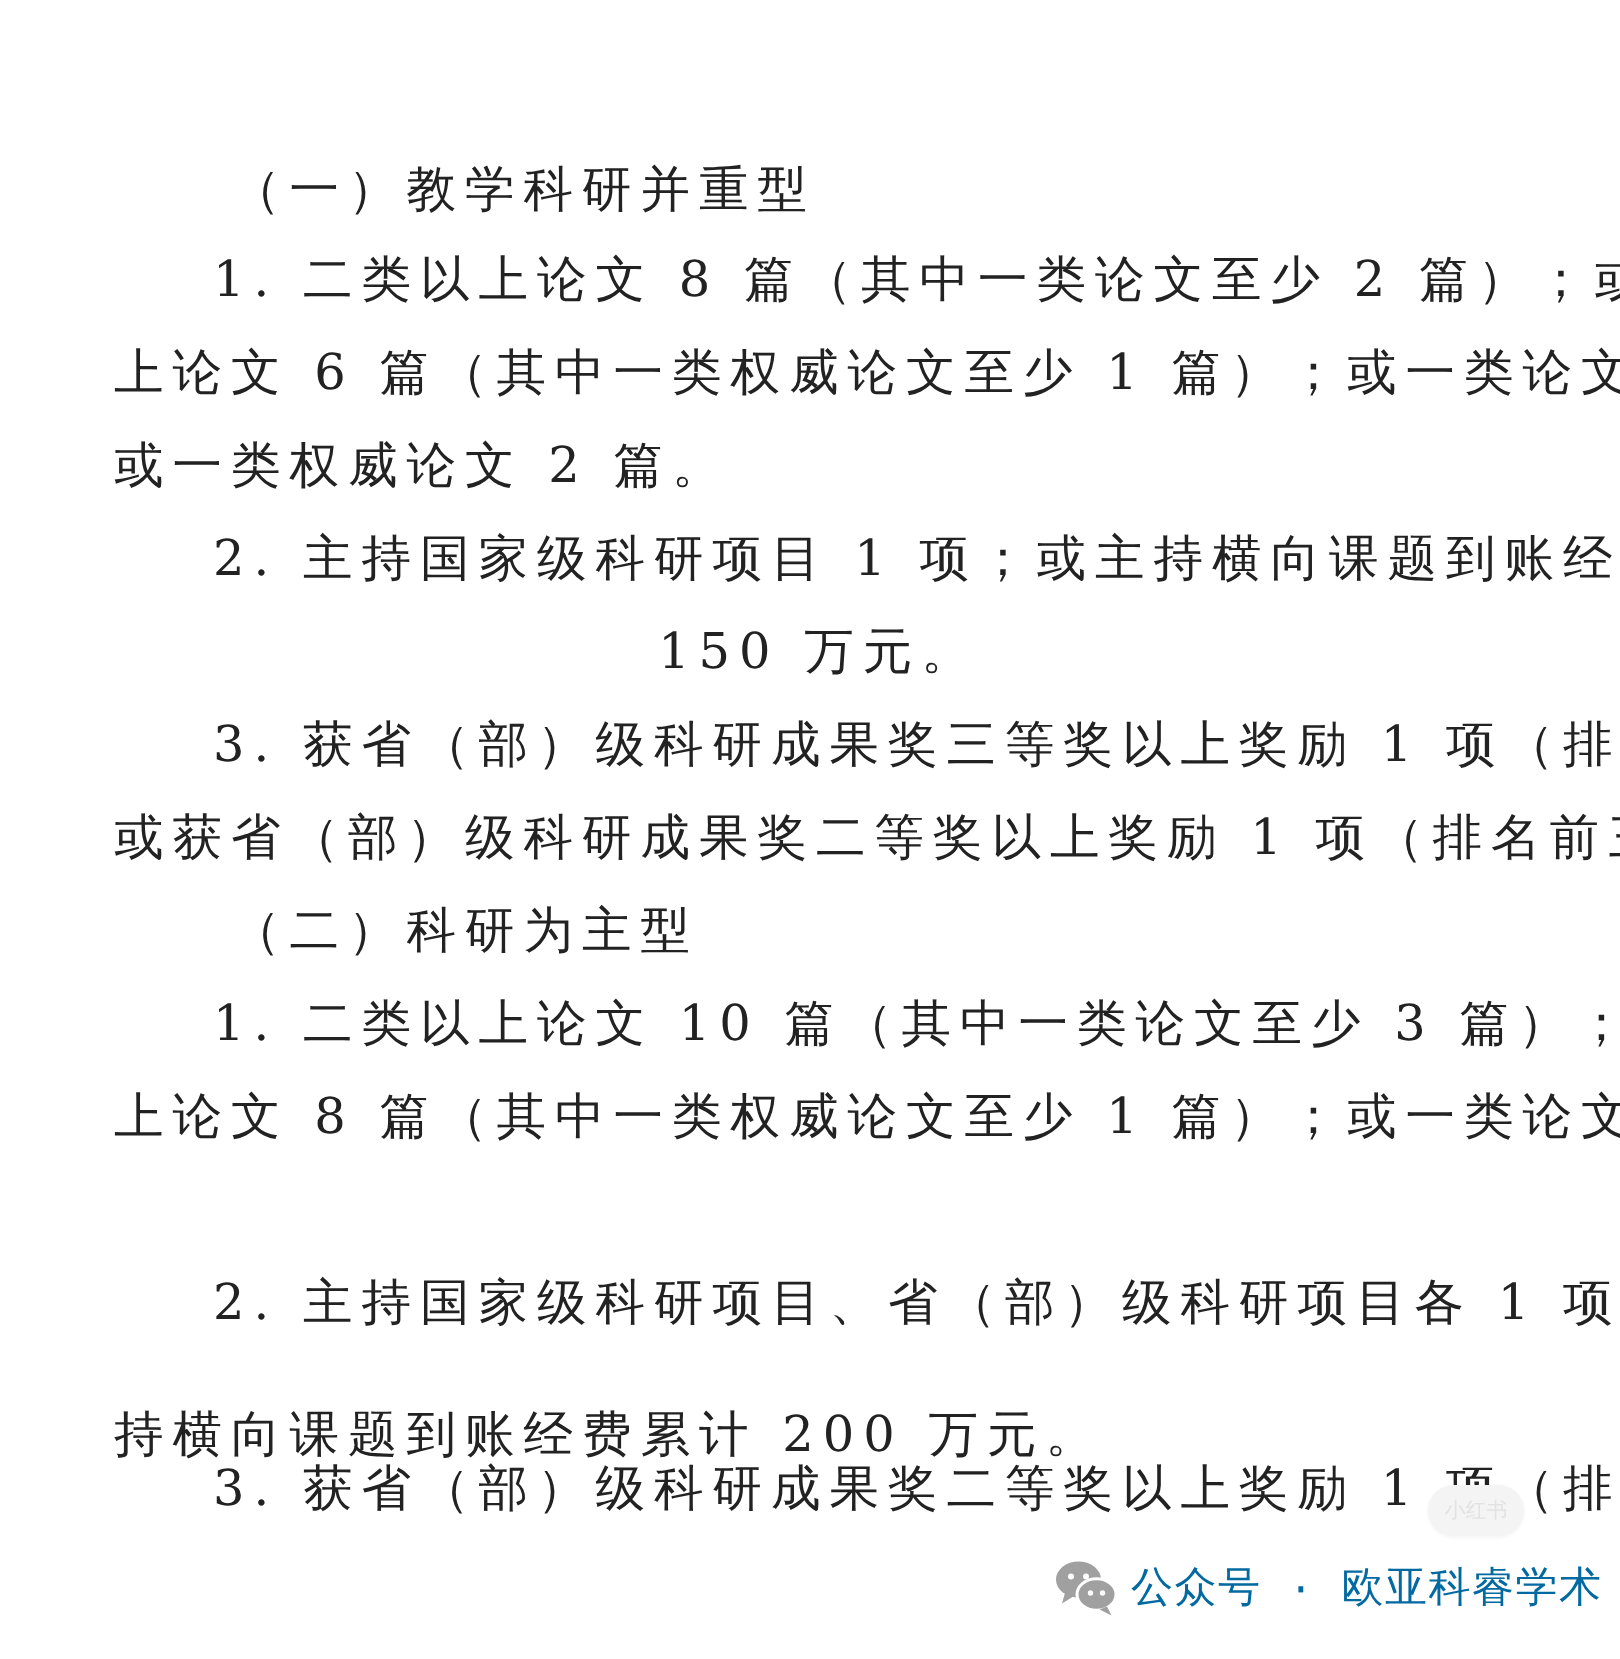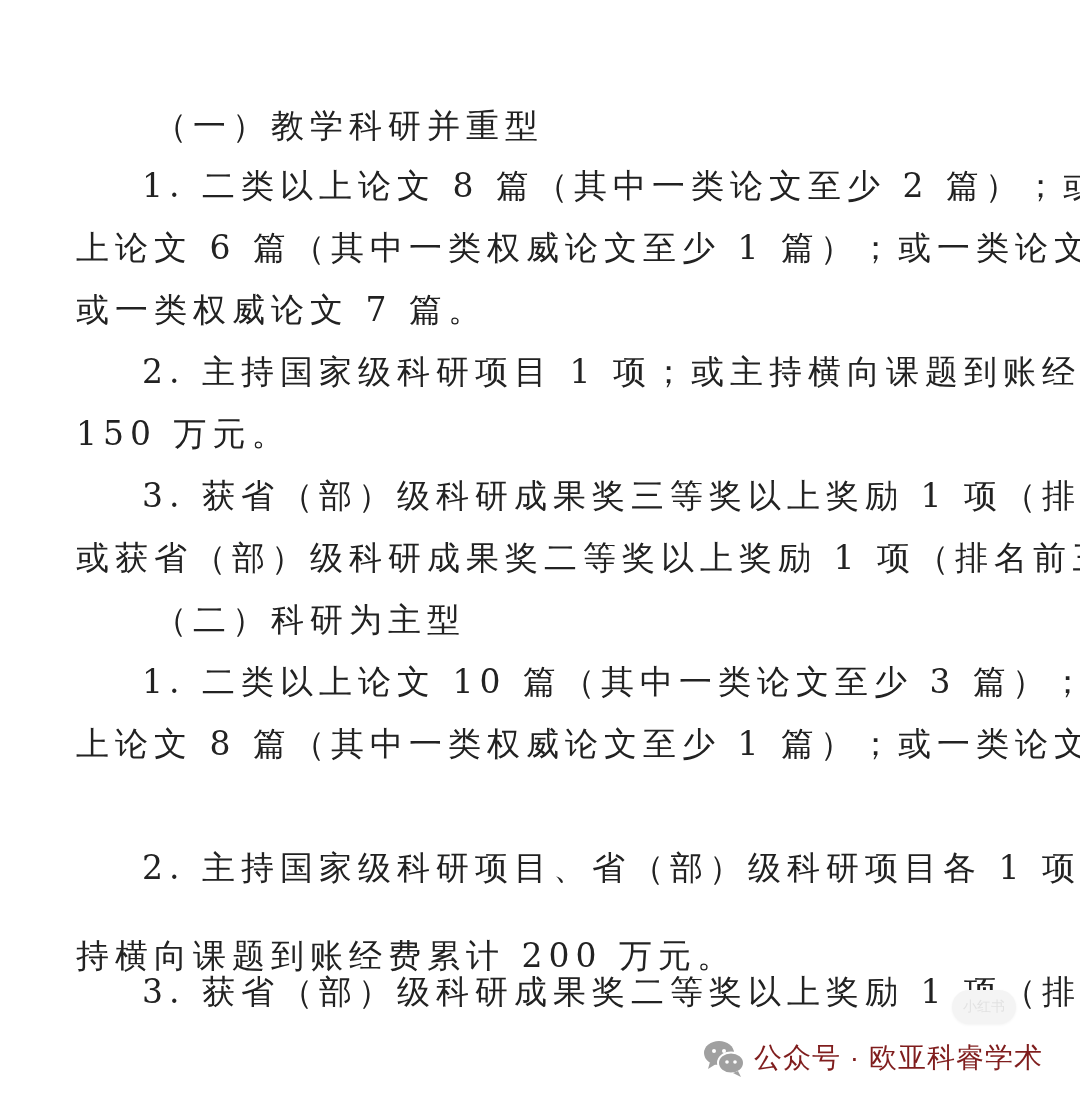--- a/index.html
+++ b/index.html
@@ -37,22 +37,22 @@
     }
     .indent {
       left: 138px;
     }
     .watermark {
       position: absolute;
       left: 698px;
       top: 1038px;
       display: flex;
       align-items: center;
-      color: #7f1d1d;
-      font-family: Liberation Sans, sans-serif;
+      color: #0369a1;
+      font-family: Liberation Mono, monospace;
       font-size: 28px;
       letter-spacing: 1px;
     }
     .wechat-icon {
       width: 44px;
       height: 40px;
       margin-right: 8px;
     }
     .xhs-badge {
       position: absolute;
@@ -73,24 +73,24 @@
   </style>
 </head>
 <body>
 
 <div class="page">
 
   <div class="line heading" style="top:106px;">（一）教学科研并重型</div>
 
   <div class="line indent" style="top:166px;">1. 二类以上论文 8 篇（其中一类论文至少 2 篇）；或二类以</div>
   <div class="line" style="top:228px;">上论文 6 篇（其中一类权威论文至少 1 篇）；或一类论文 4 篇；</div>
-  <div class="line" style="top:290px;">或一类权威论文 7 篇。</div>
+  <div class="line" style="top:290px;">或一类权威论文 2 篇。</div>
 
   <div class="line indent" style="top:352px;">2. 主持国家级科研项目 1 项；或主持横向课题到账经费累计</div>
-  <div class="line" style="top:414px;">150 万元。</div>
+  <div class="line" style="top:414px;text-align:center;">150 万元。</div>
 
   <div class="line indent" style="top:476px;">3. 获省（部）级科研成果奖三等奖以上奖励 1 项（排名一）；</div>
   <div class="line" style="top:538px;">或获省（部）级科研成果奖二等奖以上奖励 1 项（排名前三）。</div>
 
   <div class="line heading" style="top:600px;">（二）科研为主型</div>
 
   <div class="line indent" style="top:662px;">1. 二类以上论文 10 篇（其中一类论文至少 3 篇）；或二类以</div>
   <div class="line" style="top:724px;">上论文 8 篇（其中一类权威论文至少 1 篇）；或一类论文 5 篇；</div>
 
   <div class="line indent" style="top:848px;">2. 主持国家级科研项目、省（部）级科研项目各 1 项；或主</div>

